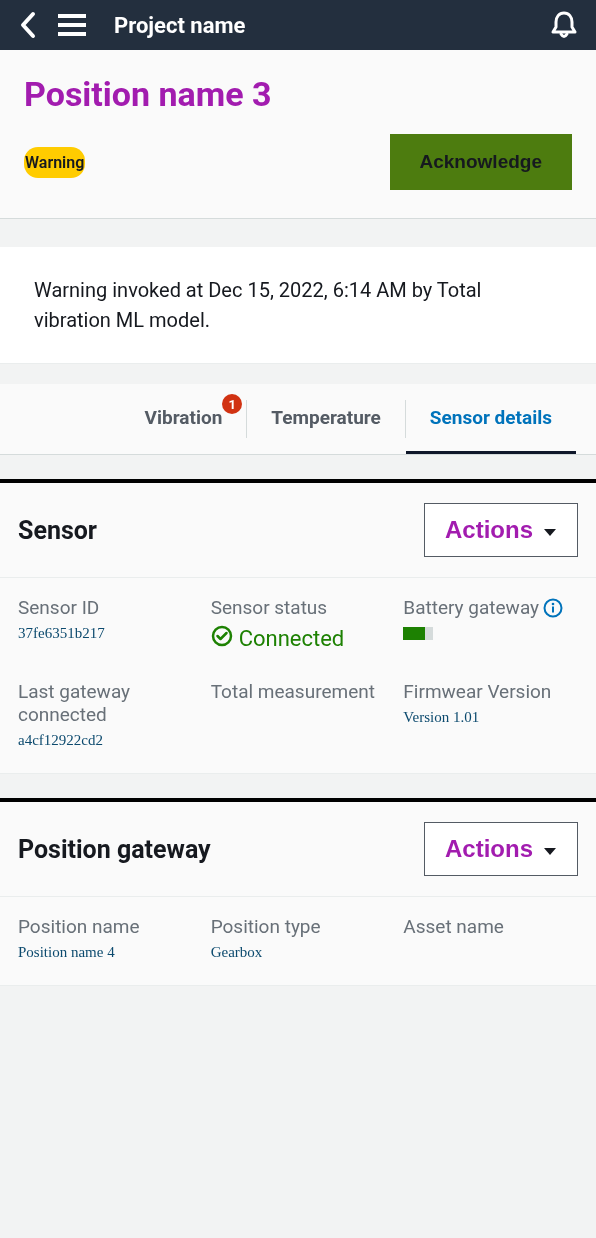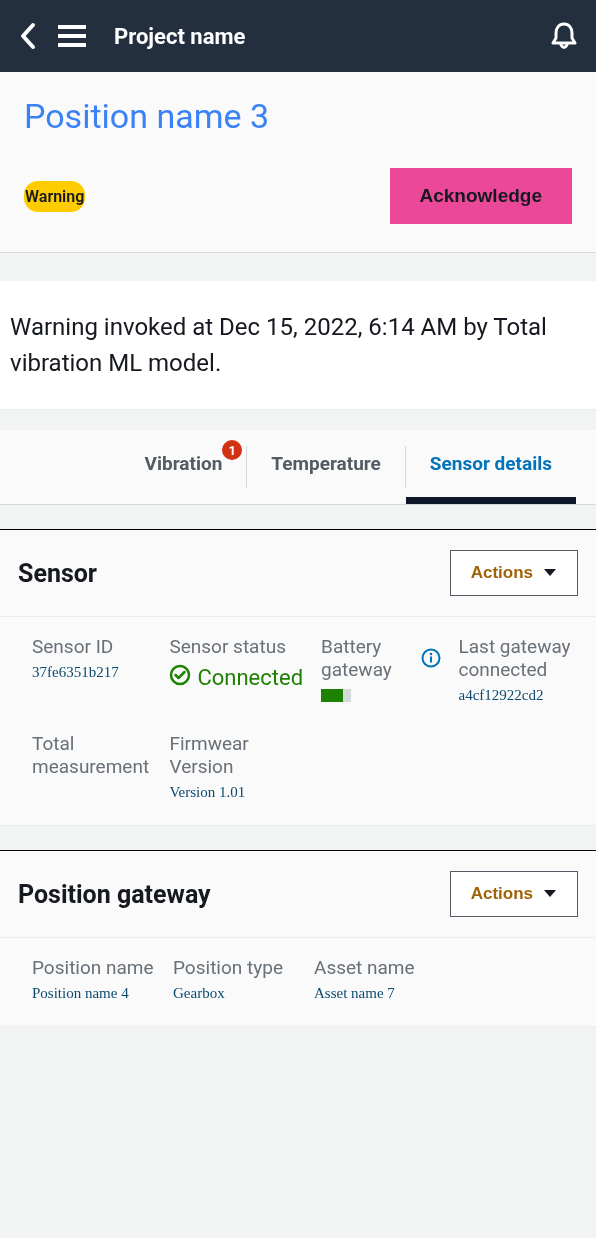--- a/index.html
+++ b/index.html
@@ -5,21 +5,21 @@
   * { box-sizing: border-box; margin: 0; padding: 0; }
   body {
     font-family: -apple-system, BlinkMacSystemFont, "Segoe UI", Roboto, Helvetica, Arial, sans-serif;
     background: #f2f3f3;
     width: 596px;
     height: 1238px;
     color: #16191f;
   }
   .topbar {
     background: #232f3e;
-    height: 72px;
+    height: 50px;
     display: flex;
     align-items: center;
     padding: 0 18px;
   }
   .topbar .back-icon svg, .topbar .menu-icon svg, .topbar .bell-icon svg {
     display: block;
   }
   .topbar .menu-icon { margin-left: 22px; }
   .topbar .title {
     color: #ffffff;
@@ -28,51 +28,51 @@
     margin-left: 28px;
   }
   .topbar .spacer { flex: 1; }
   .header-section {
     background: #fafafa;
     padding: 24px 24px 28px 24px;
     border-bottom: 1px solid #d5dbdb;
   }
   .position-title {
     font-size: 34px;
-    font-weight: 400;
-    color: #3b82f6;
-    margin-bottom: 32px;
+    font-weight: 700;
+    color: #a21caf;
+    margin-bottom: 20px;
   }
   .header-row {
     display: flex;
     align-items: center;
     justify-content: space-between;
   }
   .badge-warning {
     background: #ffcc00;
     color: #16191f;
     font-weight: 600;
     font-size: 16px;
     padding: 6px 1px;
     border-radius: 14px;
   }
   .ack-button {
-    background: #ec4899;
+    background: #4d7c0f;
     color: #16191f;
     font-weight: 700;
     font-size: 19px;
     border: none;
     padding: 17px 30px;
     cursor: pointer;
   }
   .warning-card {
     background: #ffffff;
     margin-top: 28px;
-    padding: 28px 10px;
-    font-size: 24px;
+    padding: 28px 34px;
+    font-size: 20px;
     line-height: 1.5;
     color: #16191f;
     border-bottom: 1px solid #eaeded;
   }
   .tabs {
     display: flex;
     background: #fafafa;
     padding: 0 20px;
     margin-top: 20px;
     border-bottom: 1px solid #d5dbdb;
@@ -101,55 +101,55 @@
     height: 20px;
     border-radius: 50%;
     font-size: 13px;
     display: flex;
     align-items: center;
     justify-content: center;
     font-weight: 700;
   }
   .tab.active {
     color: #0073bb;
-    border-bottom: 7px solid #0f172a;
+    border-bottom: 3px solid #0f172a;
   }
   .section {
     background: #fafafa;
-    border-top: 1px solid #000000;
+    border-top: 4px solid #000000;
     border-bottom: 1px solid #eaeded;
     margin-top: 24px;
   }
   .section-header {
     display: flex;
     align-items: center;
     justify-content: space-between;
     padding: 20px 18px 20px 18px;
     border-bottom: 1px solid #eaeded;
   }
   .section-title {
     font-size: 25px;
     font-weight: 700;
   }
   .actions-button {
     background: #ffffff;
     border: 1px solid #545b64;
-    font-size: 17px;
-    font-weight: 700;
-    color: #a16207;
+    font-size: 24px;
+    font-weight: 700;
+    color: #a21caf;
     padding: 12px 20px;
     cursor: pointer;
     display: flex;
     align-items: flex-start;
     gap: 10px;
   }
   .grid2 {
     display: grid;
-    grid-template-columns: 1fr 1fr 1fr 1fr;
-    padding: 18px 18px 24px 32px;
+    grid-template-columns: 1fr 1fr 1fr;
+    padding: 18px 18px 24px 18px;
     row-gap: 28px;
     column-gap: 18px;
   }
   .field-label {
     color: #687078;
     font-size: 19px;
     margin-bottom: 6px;
   }
   .field-value {
     font-size: 15px;
@@ -315,16 +315,15 @@
     <div>
       <div class="field-label">Position name</div>
       <div class="field-value">Position name 4</div>
     </div>
     <div>
       <div class="field-label">Position type</div>
       <div class="field-value">Gearbox</div>
     </div>
     <div>
       <div class="field-label">Asset name</div>
-      <div class="field-value">Asset name 7</div>
     </div>
   </div>
 </div>
 
 </body></html>

